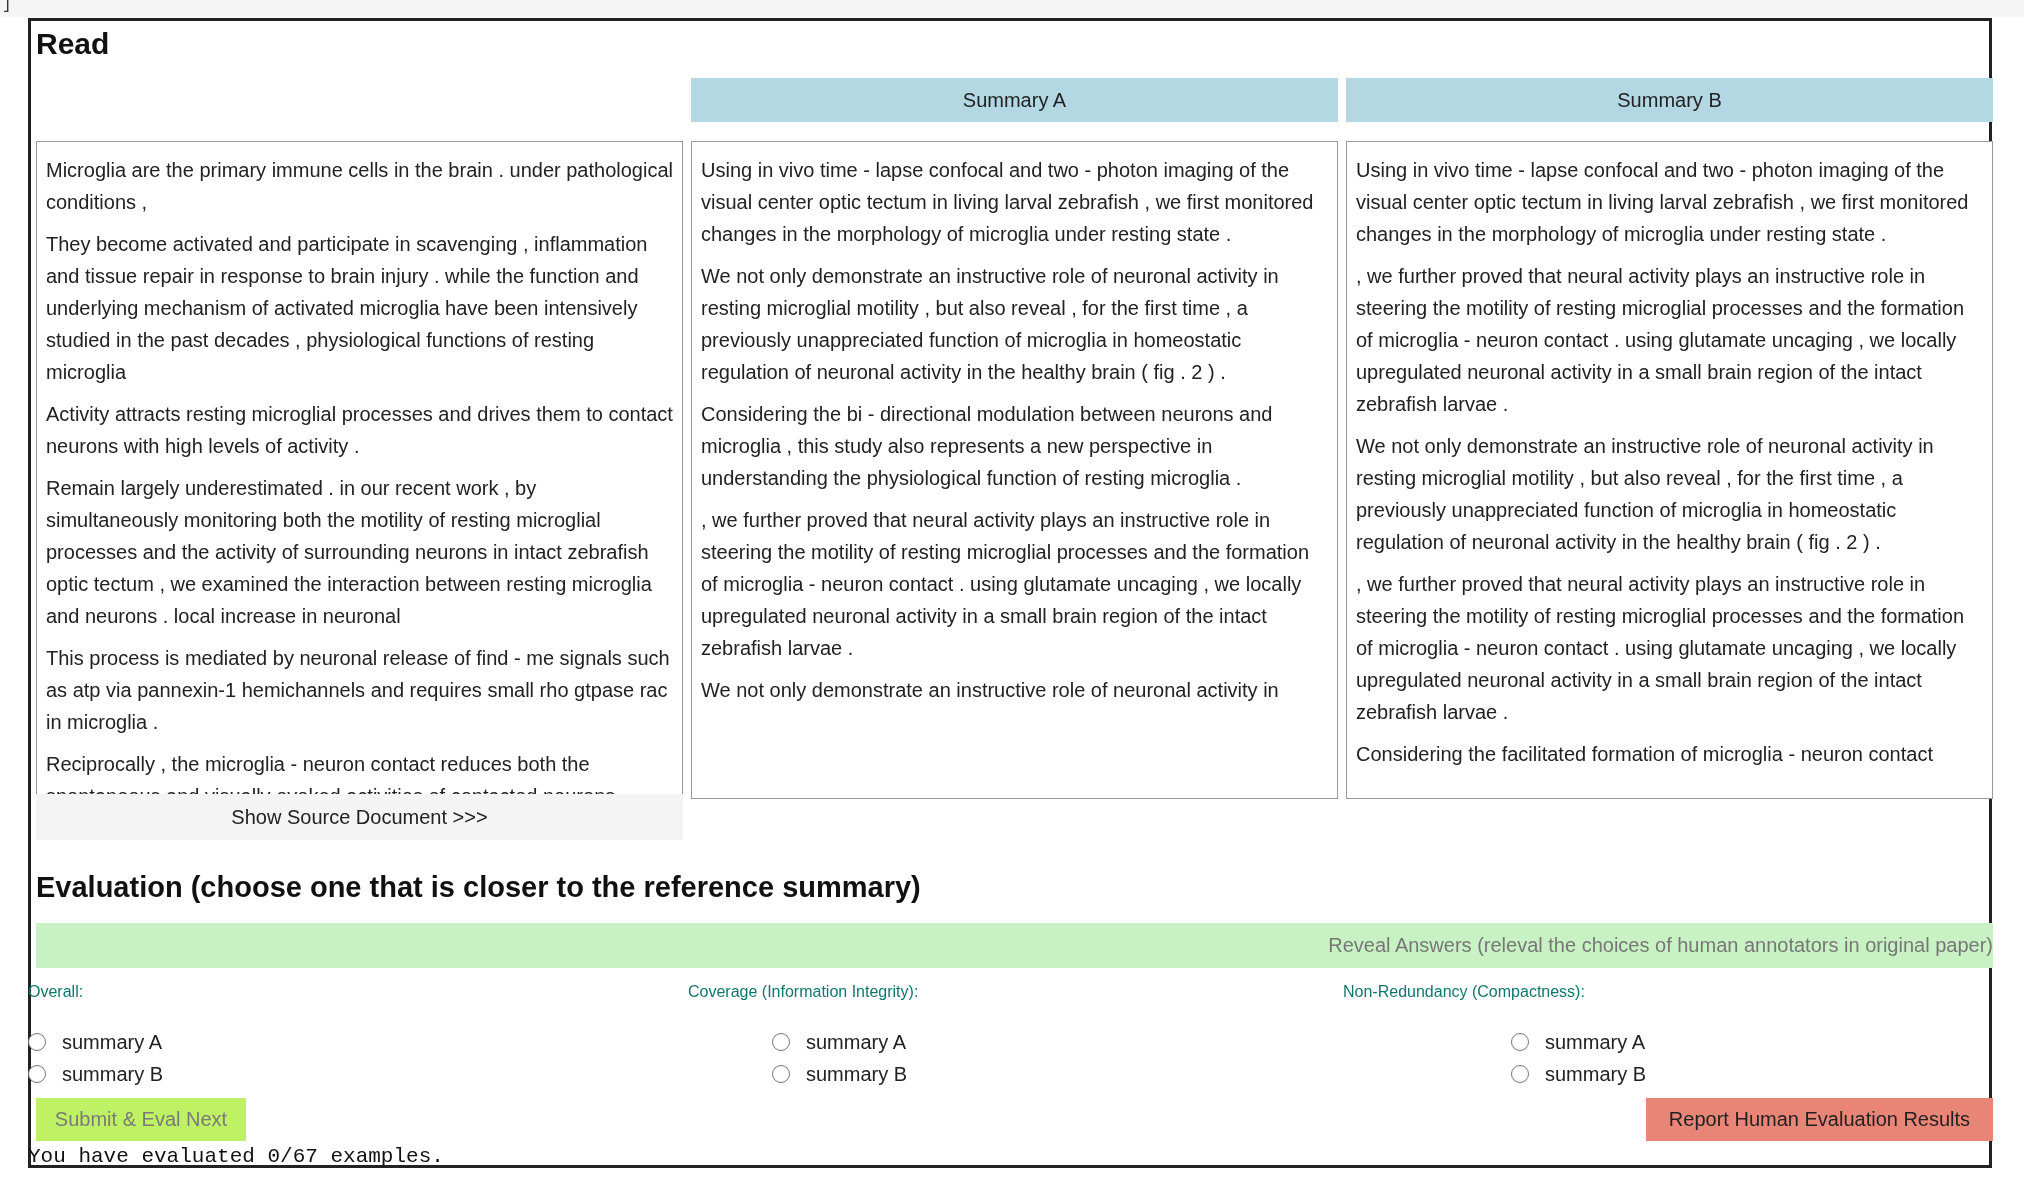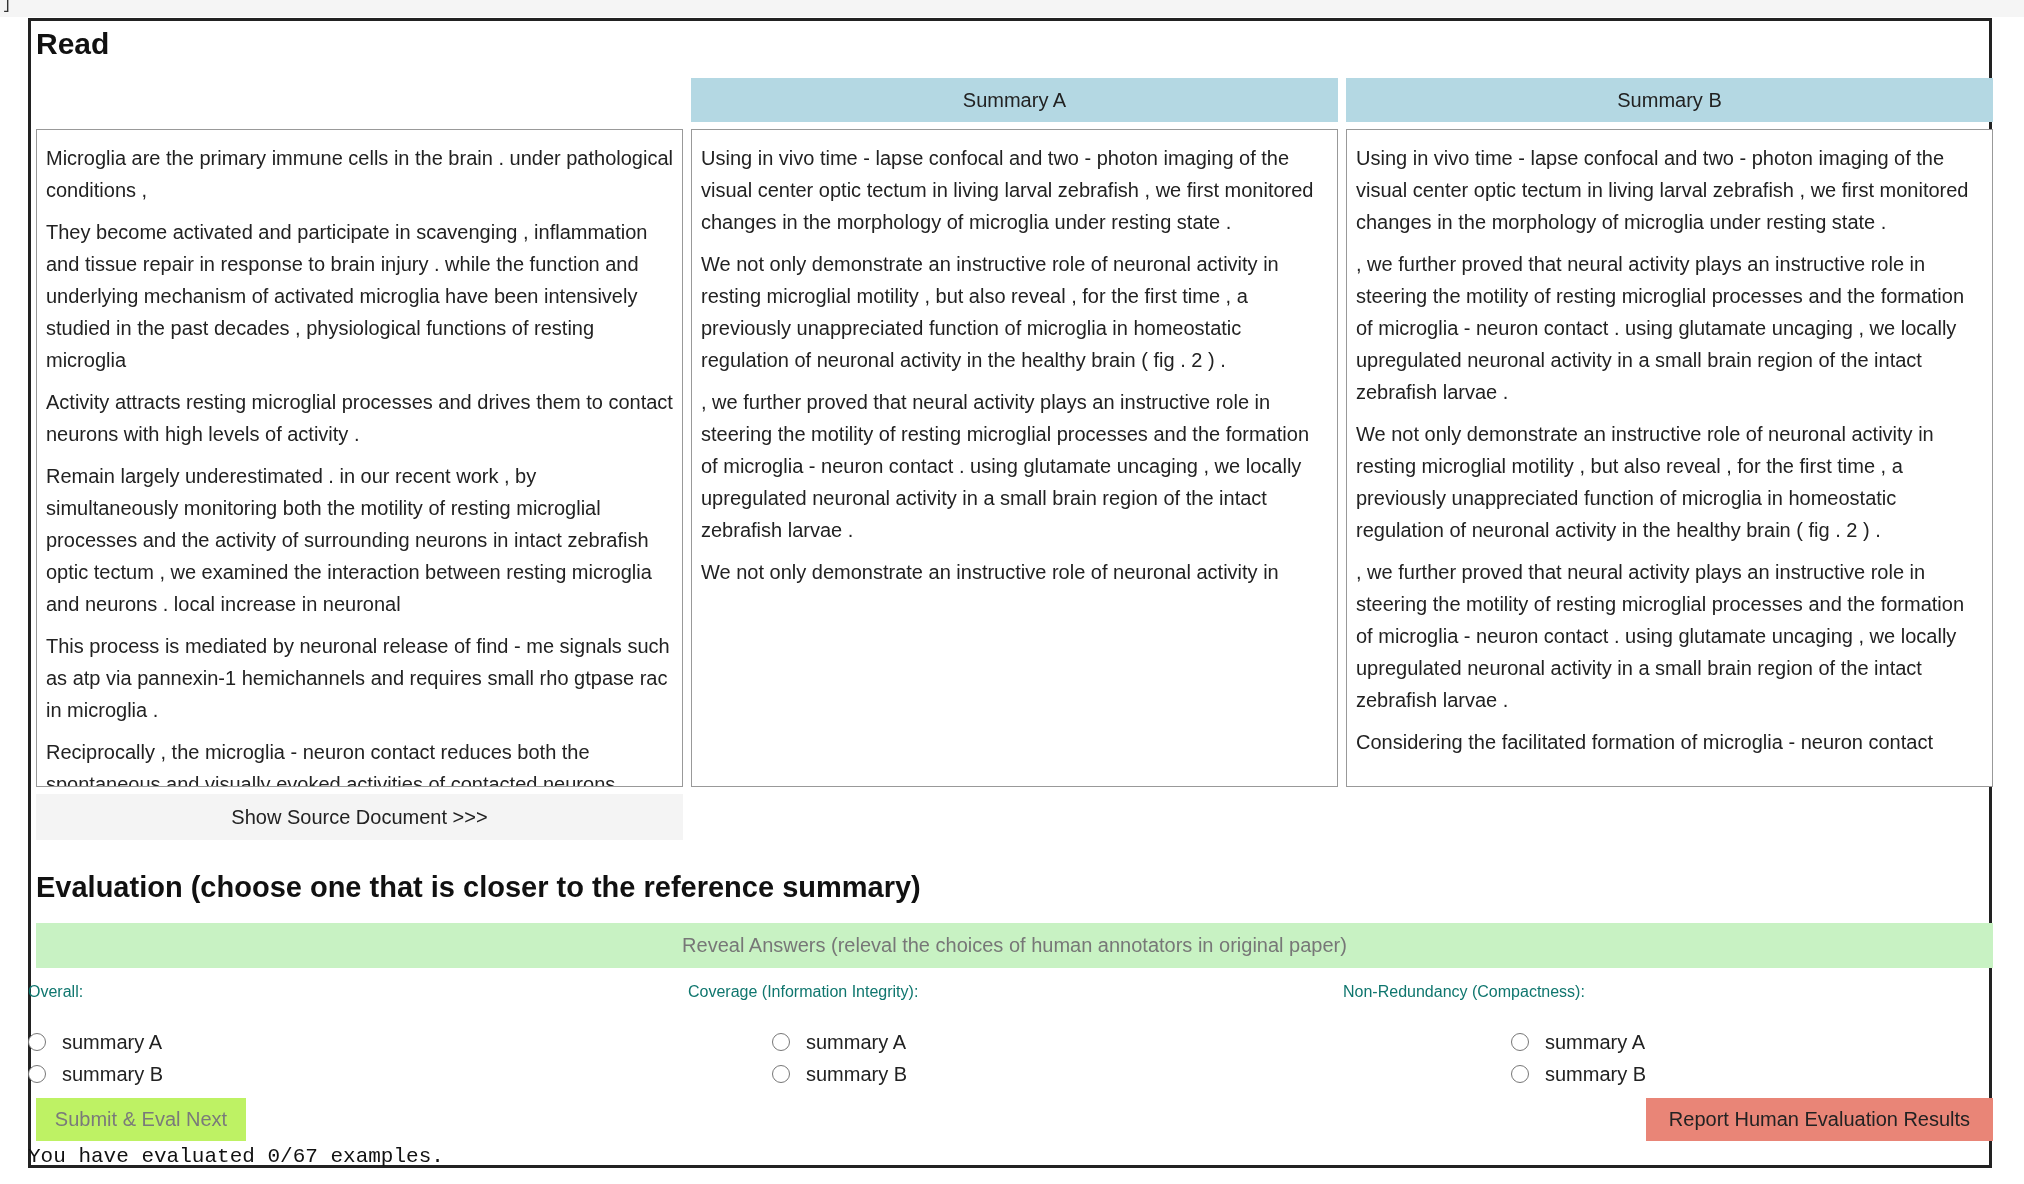--- a/index.html
+++ b/index.html
@@ -7,31 +7,31 @@
          font-family:"Liberation Sans", sans-serif; color:#222; }
   .topstrip { position:absolute; left:0; top:0; width:2024px; height:17px; background:#f5f5f5; }
   .topstrip .bracket { position:absolute; left:2px; top:-4px; font-family:"Liberation Mono", monospace; font-size:16px; color:#333; }
   .outer { position:absolute; left:28px; top:18px; width:1964px; height:1150px;
            border:3px solid #222; box-sizing:border-box; background:#fff; }
   .h-read { position:absolute; left:5px; top:6px; font-size:30px; font-weight:bold; color:#111; margin:0; }
   .col-head { position:absolute; top:57px; height:44px; line-height:44px; text-align:center;
               font-size:20px; color:#222; }
   .col-head.ref { background:#a8cb52; }
   .col-head.sum { background:#b4d8e3; }
-  .textbox { position:absolute; top:108px; height:658px; border:1px solid #999; box-sizing:border-box;
+  .textbox { position:absolute; top:120px; height:658px; border:1px solid #999; box-sizing:border-box;
              overflow:hidden; padding:12px 9px 0 9px; background:#fff; }
   .textbox p { margin:0 0 10px 0; font-size:20px; line-height:32px; color:#222; }
   .c1 { left:5px; width:647px; }
   .c2 { left:660px; width:647px; }
   .c3 { left:1315px; width:647px; }
   .show-src { position:absolute; left:5px; top:773px; width:647px; height:46px; background:#f4f4f4;
               text-align:center; line-height:46px; font-size:20px; color:#222; cursor:pointer; }
   .h-eval { position:absolute; left:5px; top:850px; font-size:29px; font-weight:bold; color:#111; margin:0; }
   .reveal { position:absolute; left:5px; top:902px; width:1957px; height:45px; background:#c8f2c3;
-            text-align:center; line-height:45px; font-size:20px; color:#777; cursor:pointer; }
+            text-align:right; line-height:45px; font-size:20px; color:#777; cursor:pointer; }
   .crit-label { position:absolute; top:962px; font-size:16px; color:#0f766e; }
   .radio-row { position:absolute; font-size:20px; color:#222; display:flex; align-items:center; height:30px; }
   .radio-row .circ { width:18px; height:18px; border:1px solid #777; border-radius:50%; box-sizing:border-box;
                      margin-right:16px; background:#fff; }
   .btn-submit { position:absolute; left:5px; top:1077px; width:210px; height:43px; background:#bef264;
                 color:#7a7a7a; font-size:20px; line-height:43px; text-align:center; }
   .btn-report { position:absolute; left:1615px; top:1077px; width:347px; height:43px; background:#e98577;
                 color:#222; font-size:20px; line-height:43px; text-align:center; }
   .status { position:absolute; left:-3px; top:1124px; font-family:"Liberation Mono", monospace; font-size:21px; color:#111; }
 </style>
@@ -52,20 +52,21 @@
       <p>Microglia are the primary immune cells in the brain . under pathological conditions ,</p>
       <p>They become activated and participate in scavenging , inflammation and tissue repair in response to brain injury . while the function and underlying mechanism of activated microglia have been intensively studied in the past decades , physiological functions of resting microglia</p>
       <p>Activity attracts resting microglial processes and drives them to contact neurons with high levels of activity .</p>
       <p>Remain largely underestimated . in our recent work , by simultaneously monitoring both the motility of resting microglial processes and the activity of surrounding neurons in intact zebrafish optic tectum , we examined the interaction between resting microglia and neurons . local increase in neuronal</p>
       <p>This process is mediated by neuronal release of find - me signals such as atp via pannexin-1 hemichannels and requires small rho gtpase rac in microglia .</p>
       <p>Reciprocally , the microglia - neuron contact reduces both the spontaneous and visually evoked activities of contacted neurons .</p>
     </div>
   <div class="textbox c2">
       <p>Using in vivo time - lapse confocal and two - photon imaging of the visual center optic tectum in living larval zebrafish , we first monitored changes in the morphology of microglia under resting state .</p>
       <p>We not only demonstrate an instructive role of neuronal activity in resting microglial motility , but also reveal , for the first time , a previously unappreciated function of microglia in homeostatic regulation of neuronal activity in the healthy brain ( fig . 2 ) .</p>
+      <p>Considering the bi - directional modulation between neurons and microglia , this study also represents a new perspective in understanding the physiological function of resting microglia .</p>
       <p>, we further proved that neural activity plays an instructive role in steering the motility of resting microglial processes and the formation of microglia - neuron contact . using glutamate uncaging , we locally upregulated neuronal activity in a small brain region of the intact zebrafish larvae .</p>
       <p>We not only demonstrate an instructive role of neuronal activity in</p>
     </div>
   <div class="textbox c3">
       <p>Using in vivo time - lapse confocal and two - photon imaging of the visual center optic tectum in living larval zebrafish , we first monitored changes in the morphology of microglia under resting state .</p>
       <p>, we further proved that neural activity plays an instructive role in steering the motility of resting microglial processes and the formation of microglia - neuron contact . using glutamate uncaging , we locally upregulated neuronal activity in a small brain region of the intact zebrafish larvae .</p>
       <p>We not only demonstrate an instructive role of neuronal activity in resting microglial motility , but also reveal , for the first time , a previously unappreciated function of microglia in homeostatic regulation of neuronal activity in the healthy brain ( fig . 2 ) .</p>
       <p>, we further proved that neural activity plays an instructive role in steering the motility of resting microglial processes and the formation of microglia - neuron contact . using glutamate uncaging , we locally upregulated neuronal activity in a small brain region of the intact zebrafish larvae .</p>
       <p>Considering the facilitated formation of microglia - neuron contact</p>
     </div>

